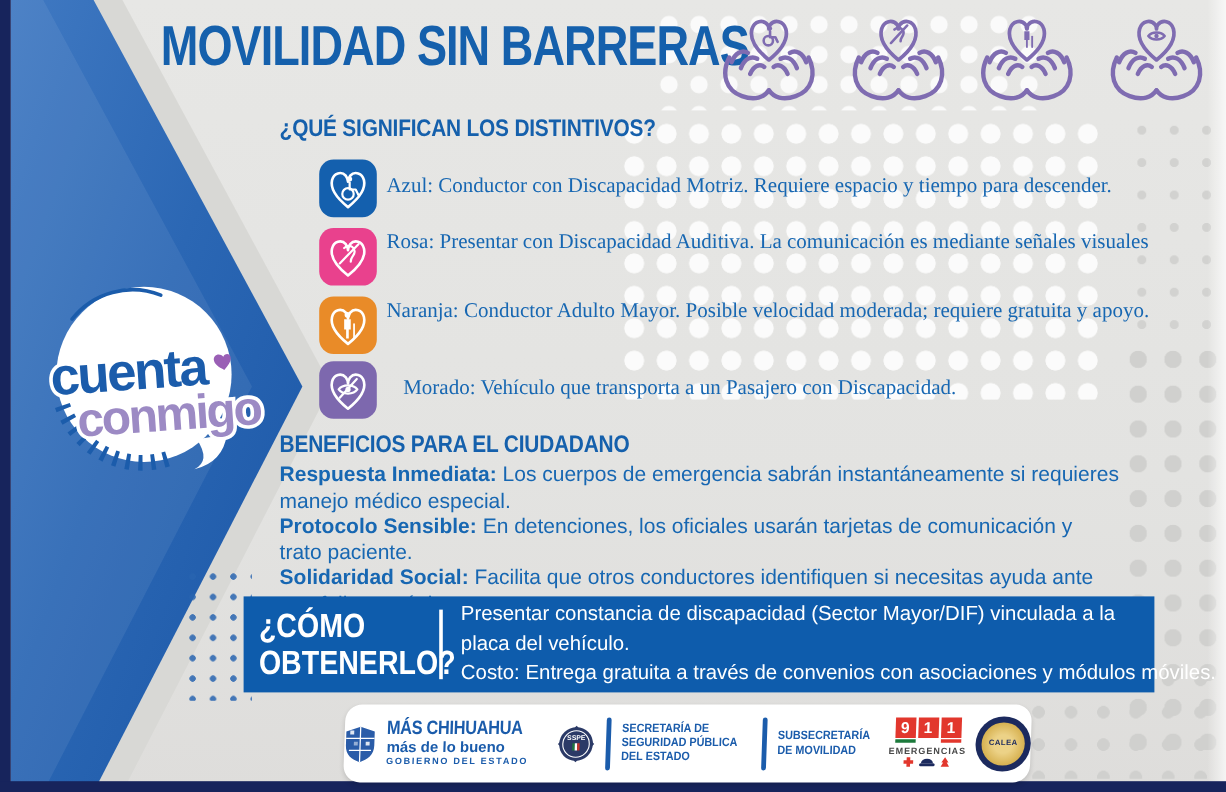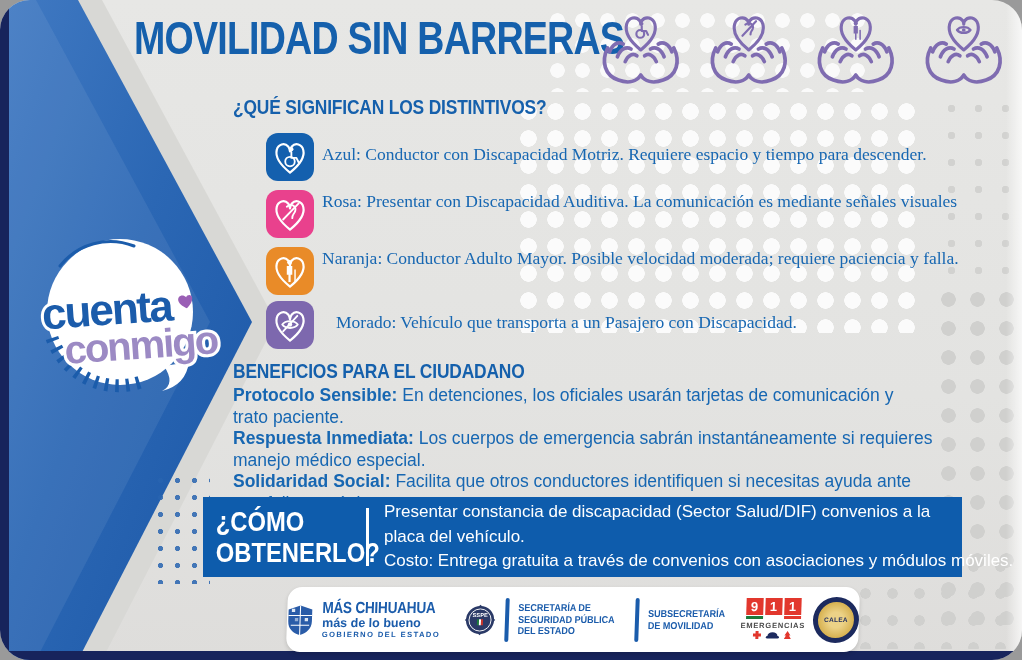--- a/index.html
+++ b/index.html
@@ -1,20 +1,19 @@
 <!DOCTYPE html>
 <html><head>
 <meta charset="utf-8">
 <style>
   html,body{margin:0;padding:0;background:#9a9a9a;}
   .poster{
     position:relative;width:1022px;height:660px;overflow:hidden;
     background:linear-gradient(180deg,#e7e7e5 0%,#e3e3e1 60%,#dedddb 100%);
     font-family:"Liberation Sans",sans-serif;
-    border-radius:30px;
   }
   .abs{position:absolute;}
   
   .navy-strip-left{left:0;top:0;width:9px;height:660px;background:#17245c;z-index:3;}
   .navy-strip-bottom{left:0;bottom:0;width:1022px;height:9px;background:#17245c;z-index:4;}
   .chevron-shadow{left:0;top:0;z-index:1;}
   .chevron{left:0;top:0;z-index:2;}
   .dots{z-index:1;pointer-events:none;}
   .dots-white-top{left:545px;top:8px;width:330px;height:84px;
     background-image:radial-gradient(circle,rgba(255,255,255,.8) 7px,transparent 7.5px);
@@ -239,47 +238,47 @@
   <div class="abs item-text" style="left:322px;top:191px;width:640px;">Rosa: Presentar con Discapacidad Auditiva. La comunicación es mediante señales visuales</div>
 
   <div class="abs badge" style="left:266px;top:247px;background:#e98b28;">
     <svg width="44" height="44" viewBox="0 0 48 48" fill="none" stroke="#ffffff" stroke-linecap="round" stroke-linejoin="round">
       <path stroke-width="2.4" d="M24 41 C14 33 7.5 25 9.5 16.5 C11 10 18 8 22 12.5 C23 14 24 16 24 18 C24 16 25 14 26 12.5 C30 8 37 10 38.5 16.5 C40.5 25 34 33 24 41 Z"></path>
       <circle cx="23.5" cy="14.5" r="2.6" fill="#ffffff" stroke="none"></circle>
       <path fill="#ffffff" stroke="none" d="M20.5 18.5 h6 v9.5 h-1.8 v8 h-2.4 v-8 h-1.8 z"></path>
       <path stroke-width="1.6" d="M29.5 23 V35"></path>
     </svg>
   </div>
-  <div class="abs item-text" style="left:322px;top:248px;width:640px;">Naranja: Conductor Adulto Mayor. Posible velocidad moderada; requiere paciencia y falla.</div>
+  <div class="abs item-text" style="left:322px;top:248px;width:640px;">Naranja: Conductor Adulto Mayor. Posible velocidad moderada; requiere gratuita y apoyo.</div>
 
   <div class="abs badge" style="left:266px;top:301px;background:#7d68ae;">
     <svg width="44" height="44" viewBox="0 0 48 48" fill="none" stroke="#ffffff" stroke-linecap="round" stroke-linejoin="round">
       <path stroke-width="2.4" d="M24 41 C14 33 7.5 25 9.5 16.5 C11 10 18 8 22 12.5 C23 14 24 16 24 18 C24 16 25 14 26 12.5 C30 8 37 10 38.5 16.5 C40.5 25 34 33 24 41 Z"></path>
       <path stroke-width="2" d="M15.5 23.5 C19 18.5 29 18.5 32.5 23.5 C29 28.5 19 28.5 15.5 23.5 Z"></path>
       <circle cx="24" cy="23.5" r="2.4" fill="#ffffff" stroke="none"></circle>
       <path stroke-width="2" d="M16.5 31 L32 14"></path>
     </svg>
   </div>
   <div class="abs item-text nowrap" style="left:336px;top:312px;">Morado: Vehículo que transporta a un Pasajero con Discapacidad.</div>
 
   <div class="abs sec-heading h-beneficios">BENEFICIOS PARA EL CIUDADANO</div>
   <div class="abs benefits">
+    <p><span class="b-label">Respuesta Inmediata:</span> <span>Los cuerpos de emergencia sabrán instantáneamente si requieres manejo médico especial.</span></p>
     <p><span class="b-label">Protocolo Sensible:</span> <span>En detenciones, los oficiales usarán tarjetas de comunicación y trato paciente.</span></p>
-    <p><span class="b-label">Respuesta Inmediata:</span> <span>Los cuerpos de emergencia sabrán instantáneamente si requieres manejo médico especial.</span></p>
     <p><span class="b-label">Solidaridad Social:</span> <span>Facilita que otros conductores identifiquen si necesitas ayuda ante una falla mecánica.</span></p>
   </div>
 
   <div class="abs como-box">
     <div class="como-heading">
       <div>¿CÓMO</div>
       <div>OBTENERLO?</div>
     </div>
     <div class="como-divider"></div>
     <div class="como-body">
-      <p class="como-line1">Presentar constancia de discapacidad (Sector Salud/DIF) convenios a la placa del vehículo.</p>
+      <p class="como-line1">Presentar constancia de discapacidad (Sector Mayor/DIF) vinculada a la placa del vehículo.</p>
       <p class="como-line2">Costo: Entrega gratuita a través de convenios con asociaciones y módulos móviles.</p>
     </div>
   </div>
 
   <div class="abs footer-band">
 
     <svg width="36" height="44" viewBox="0 0 40 48">
       <path d="M20 2 L38 8 V26 C38 38 30 44 20 47 C10 44 2 38 2 26 V8 Z" fill="#2a5ca8"></path>
       <path d="M20 2 V47 M2 17 H38 M6 32 H34" stroke="#ffffff" stroke-width="1.6"></path>
       <rect x="7" y="7" width="5" height="5" fill="#ffffff" opacity=".85"></rect>

